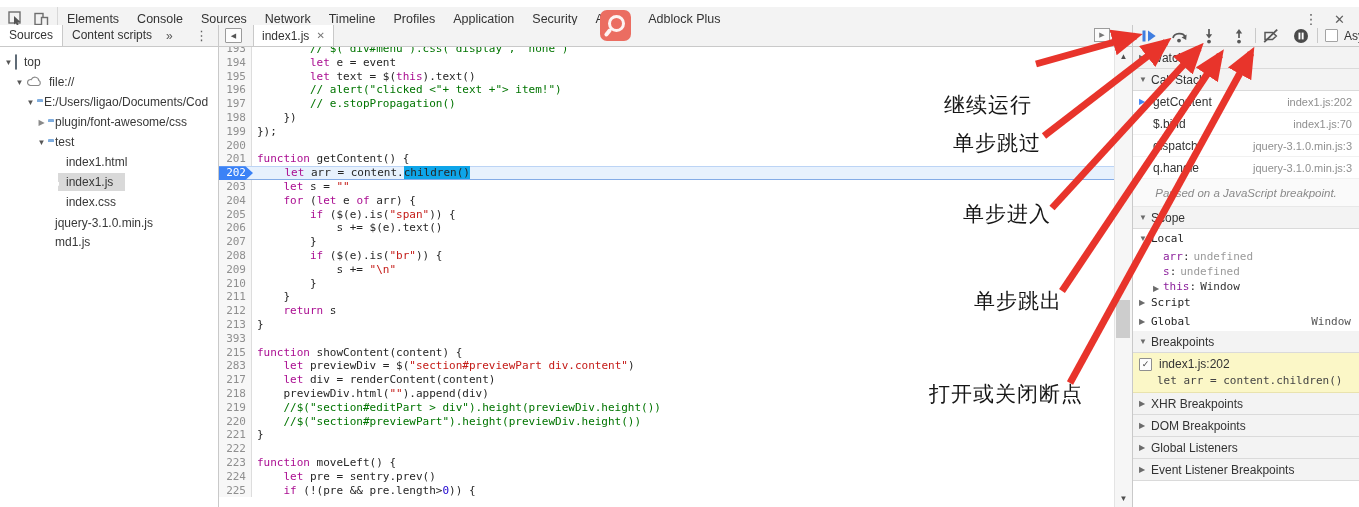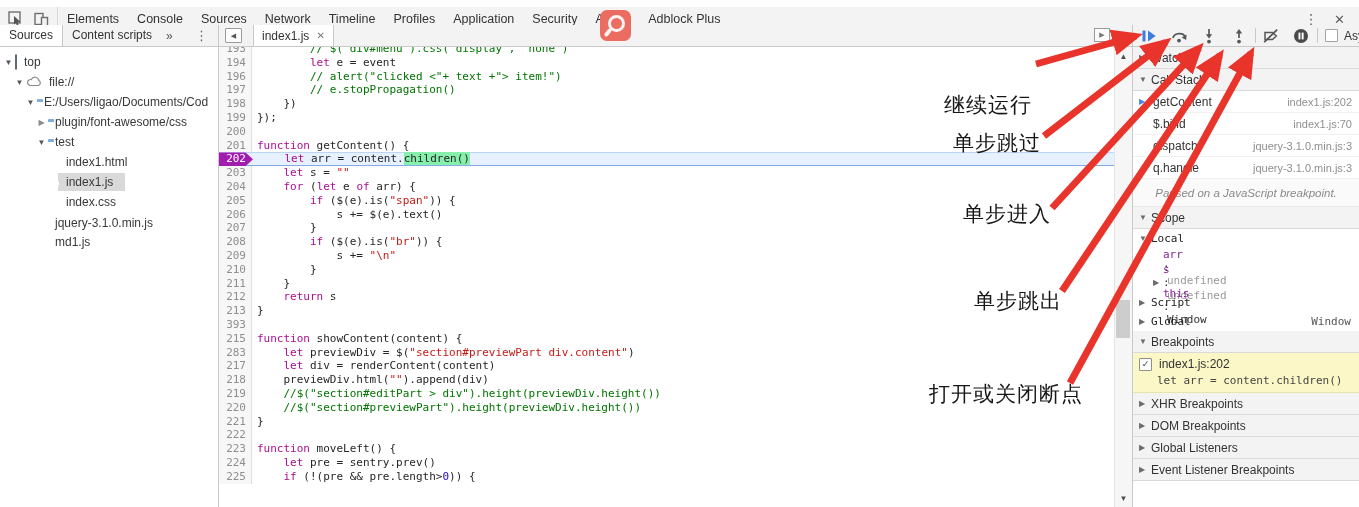--- a/index.html
+++ b/index.html
@@ -45,23 +45,23 @@
   .etab .x{margin-left:7px;color:#777;font-size:10px;}
   .panel-toggle{position:absolute;right:22px;top:3px;width:14px;height:12px;border:1px solid #9b9b9b;display:flex;align-items:center;justify-content:center;font-size:7px;color:#777;background:#fbfbfb;}
   #code-area{position:absolute;top:22px;left:0;right:17px;bottom:0;overflow:hidden;}
   #code-inner{margin-top:-5px;}
   .cl{display:flex;height:13.8px;font:11px/13.8px "DejaVu Sans Mono",monospace;}
   .ln{width:27px;flex:none;text-align:right;padding-right:5px;color:#8f8f8f;background:#f7f7f7;border-right:1px solid #ddd;}
   .ln.bp{background:#5b83d2;color:#fff;border-right:none;clip-path:polygon(0 0,78% 0,100% 50%,78% 100%,0 100%);padding-right:7px;}
   .ct{white-space:pre;padding-left:5px;color:#262626;}
   .cl.exec{background:#e7f1fd;box-shadow:inset 0 1px 0 #bcd4f5,inset 0 -1px 0 #83abe6;}
   .cl.exec .ln{background:#e7f1fd;}
-  .cl.exec .ln.bp{background:#a21caf;}
+  .cl.exec .ln.bp{background:#3b82f6;}
   .tok-kw{color:#aa0d91;} .tok-str{color:#c41a16;} .tok-com{color:#007400;} .tok-num{color:#1c00cf;}
-  .tok-sel{background:#86efac;}
+  .tok-sel{background:#0ea5e9;}
   #vsb{position:absolute;top:22px;right:0;bottom:0;width:17px;background:#f6f6f6;border-left:1px solid #e4e4e4;}
   .sb-arrow{position:absolute;left:0;right:0;height:14px;display:flex;align-items:center;justify-content:center;font-size:8px;color:#4e4e4e;}
   .sb-up{top:2px;} .sb-dn{bottom:2px;}
   #vsb .thumb{position:absolute;left:1px;right:2px;top:253px;height:38px;background:#cdcdcd;}
   
   #sidebar{position:absolute;top:25px;right:0;width:226px;bottom:0;background:#fff;border-left:1px solid #c9c9c9;font-size:12px;}
   #dbg-toolbar{height:21px;background:#f3f3f3;border-bottom:1px solid #c9c9c9;display:flex;align-items:center;padding-left:8px;overflow:hidden;}
   .dbtn{width:16px;height:16px;flex:none;margin-right:14px;}
   .dbtn svg{display:block;width:16px;height:16px;}
   .tb-sep{width:1px;height:15px;background:#c9c9c9;flex:none;margin:0 7px 0 -6px;}
@@ -70,21 +70,21 @@
   .sec-h{height:21px;background:#f3f3f3;border-bottom:1px solid #dadada;display:flex;align-items:center;padding-left:6px;color:#333;}
   .sec-h .tri{font-size:8px;color:#6b6b6b;width:12px;flex:none;}
   .frame-row{height:21px;display:flex;align-items:center;padding:0 7px 0 20px;border-bottom:1px solid #f1f1f1;position:relative;}
   .frame-row .fname{color:#333;}
   .frame-row .loc{margin-left:auto;color:#8f8f8f;font-size:11px;}
   .frame-marker{position:absolute;left:6px;font-size:8px;color:#4285f4;}
   .paused-row{height:27px;display:flex;align-items:center;justify-content:center;font-style:italic;color:#8a8a8a;font-size:11.5px;background:#fafafa;border-bottom:1px solid #e8e8e8;}
   .scope-grp{height:19px;display:flex;align-items:center;padding-left:6px;font:11px "DejaVu Sans Mono",monospace;color:#222;}
   .scope-grp .tri{font-size:8px;color:#6b6b6b;width:12px;flex:none;font-family:"Liberation Sans",sans-serif;}
   .scope-grp .rval{margin-left:auto;padding-right:8px;color:#555;}
-  .scope-var{height:15px;display:flex;align-items:flex-start;padding-left:30px;font:11px "DejaVu Sans Mono",monospace;flex-direction:column;}
+  .scope-var{height:15px;display:flex;align-items:flex-end;padding-left:30px;font:11px "DejaVu Sans Mono",monospace;}
   .scope-var .tri{font-size:8px;color:#6b6b6b;width:10px;margin-left:-10px;font-family:"Liberation Sans",sans-serif;}
   .vname{color:#8b1e9b;} .vval{color:#9a9a9a;margin-left:4px;} .vval.obj{color:#333;}
   .bp-entry{background:#fbf7c7;border-bottom:1px solid #e9e3ae;padding:3px 6px 5px 6px;}
   .bp-line1{display:flex;align-items:center;height:16px;}
   .bp-check{width:11px;height:11px;border:1px solid #8f8f8f;background:#fdfdfd;font-size:9px;line-height:10px;text-align:center;color:#444;flex:none;margin-right:7px;border-radius:1px;}
   .bp-loc{color:#333;}
   .bp-code{font:11px "DejaVu Sans Mono",monospace;color:#444;padding:2px 0 0 18px;white-space:pre;}
   
   #anno-svg{position:absolute;inset:0;width:100%;height:100%;pointer-events:none;z-index:40;}
   .anno-label{position:absolute;z-index:41;font-size:21px;color:#161616;white-space:nowrap;letter-spacing:1px;}
@@ -223,20 +223,24 @@
     </div>
     <div id="code-area">
       <div id="code-inner">
           <div class="cl">
             <span class="ln">193</span>
             <span class="ct"><span class="tok-com">        // $("div#menu").css("display", "none")</span></span>
           </div>
           <div class="cl">
             <span class="ln">194</span>
             <span class="ct">        <span class="tok-kw">let</span> e = event</span>
+          </div>
+          <div class="cl">
+            <span class="ln">195</span>
+            <span class="ct">        <span class="tok-kw">let</span> text = $(<span class="tok-kw">this</span>).text()</span>
           </div>
           <div class="cl">
             <span class="ln">196</span>
             <span class="ct"><span class="tok-com">        // alert("clicked &lt;"+ text +"&gt; item!")</span></span>
           </div>
           <div class="cl">
             <span class="ln">197</span>
             <span class="ct"><span class="tok-com">        // e.stopPropagation()</span></span>
           </div>
           <div class="cl">

